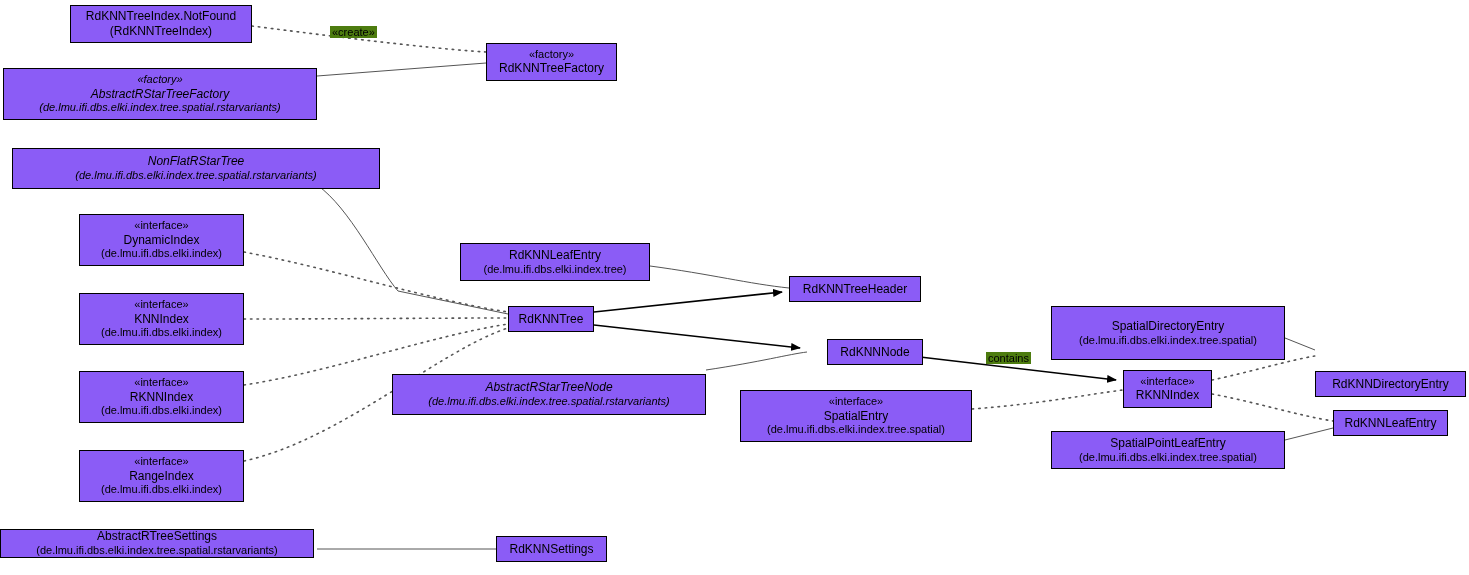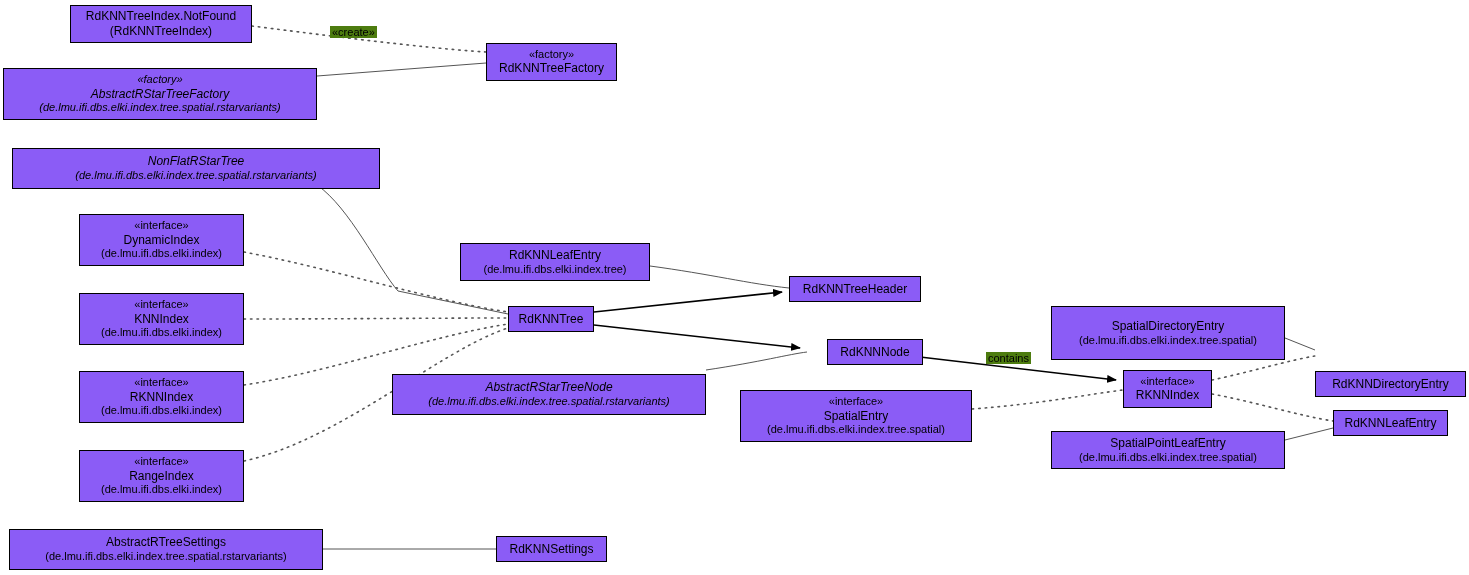--- a/index.html
+++ b/index.html
@@ -178,21 +178,21 @@
       <div class="node" style="left: 1315px; top: 343px; width: 151px; height: 26px; margin-top: 28px;">
         <span class="line l-name">RdKNNDirectoryEntry</span>
       </div>
       <div class="node" style="left: 1333px; top: 410px; width: 115px; height: 26px;">
         <span class="line l-name">RdKNNLeafEntry</span>
       </div>
       <div class="node" style="left: 1051px; top: 431px; width: 234px; height: 38px;">
         <span class="line l-name">SpatialPointLeafEntry</span>
         <span class="line l-pkg">(de.lmu.ifi.dbs.elki.index.tree.spatial)</span>
       </div>
-      <div class="node" style="left: 9px; top: 529px; width: 314px; height: 41px;">
+      <div class="node" style="left: 0; top: 529px; width: 314px; height: 29px; justify-content: flex-end;">
         <span class="line l-name">AbstractRTreeSettings</span>
         <span class="line l-pkg">(de.lmu.ifi.dbs.elki.index.tree.spatial.rstarvariants)</span>
       </div>
       <div class="node" style="left: 496px; top: 536px; width: 111px; height: 26px;">
         <span class="line l-name">RdKNNSettings</span>
       </div>
     </div>
   <div id="labels">
       <div class="edge-label" style="left: 330px; top: 26px;">«create»</div>
       <div class="edge-label" style="left: 986px; top: 352px;">contains</div>

